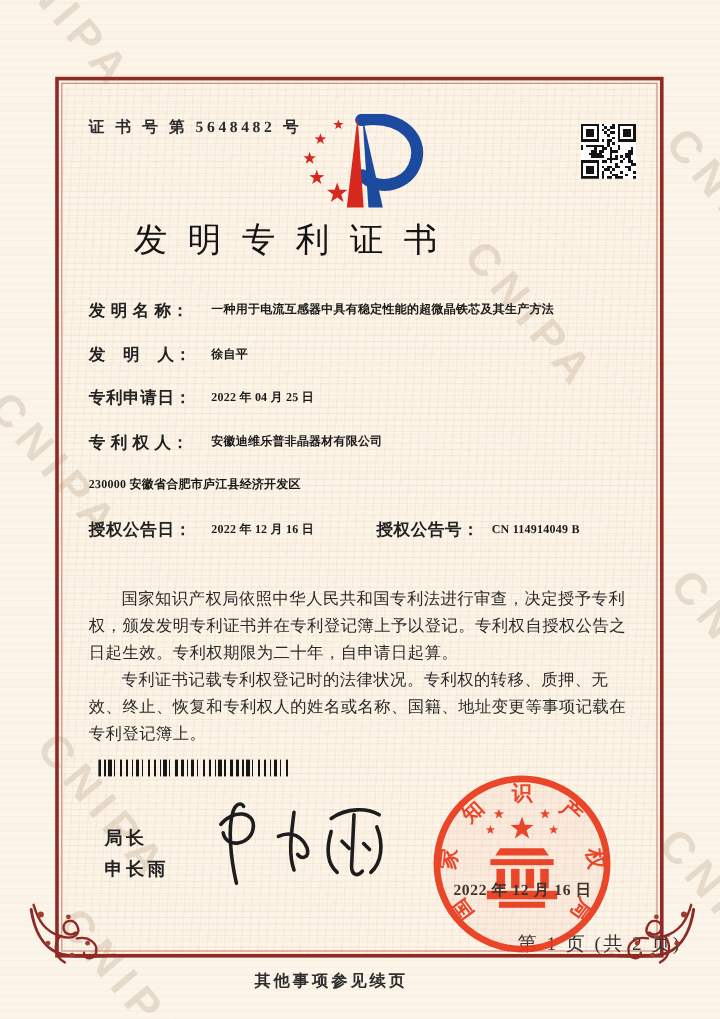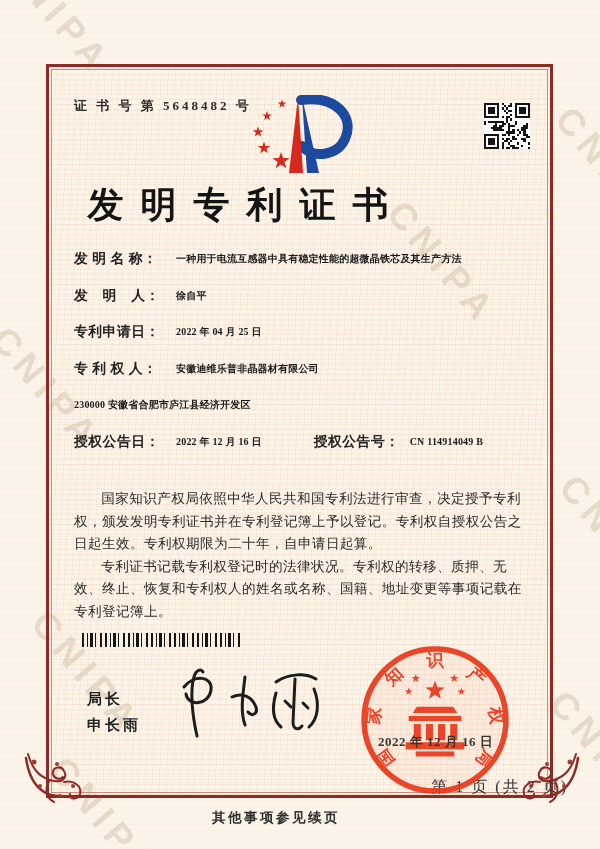--- a/index.html
+++ b/index.html
@@ -35,21 +35,21 @@
   .flourish.right{left:506px;top:752px;transform:scaleX(-1);}
 
   .cert-number{
     position:absolute;left:74px;top:97px;font-size:13px;font-weight:bold;
     letter-spacing:3px;color:#2c2c2c;z-index:2;
   }
   .logo{position:absolute;left:241px;top:95px;z-index:2;}
   .qr{position:absolute;left:484px;top:103px;width:46px;height:46px;background:#fff;z-index:2;}
   .title{
     position:absolute;left:0;top:181px;width:476px;margin:0;text-align:center;
-    font-size:36px;font-weight:bold;letter-spacing:17px;text-indent:17px;
+    font-size:28px;font-weight:normal;letter-spacing:17px;text-indent:17px;
     color:#141414;z-index:2;
   }
   .fields{position:absolute;left:74px;top:248px;width:465px;z-index:2;}
   .frow{display:flex;align-items:flex-start;margin-bottom:15.5px;white-space:nowrap;
         font-size:13.8px;line-height:21px;}
   .flabel{flex:0 0 102px;font-weight:bold;letter-spacing:0.5px;color:#222;}
   .fvalue{font-weight:bold;color:#1a1a1a;font-size:10px;letter-spacing:0.2px;}
   .frow .pair2{margin-left:52px;display:flex;justify-content:center;}
   .frow .pair2 .flabel{flex:0 0 96px;}
 

